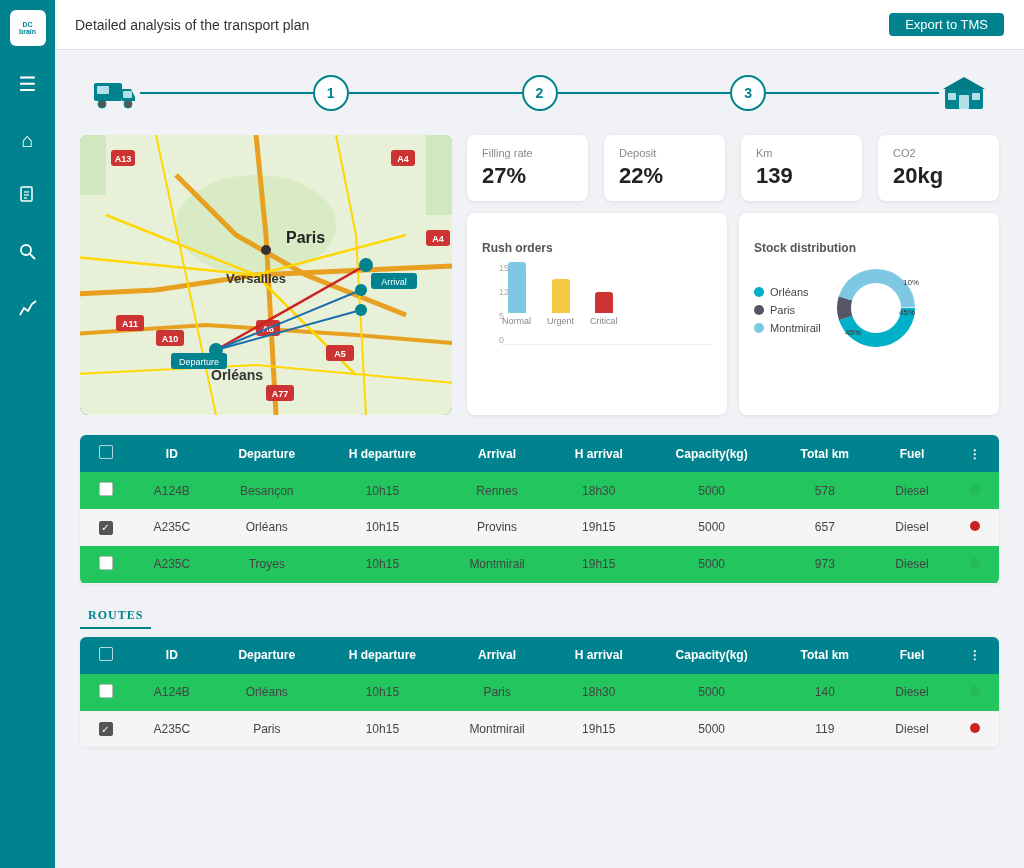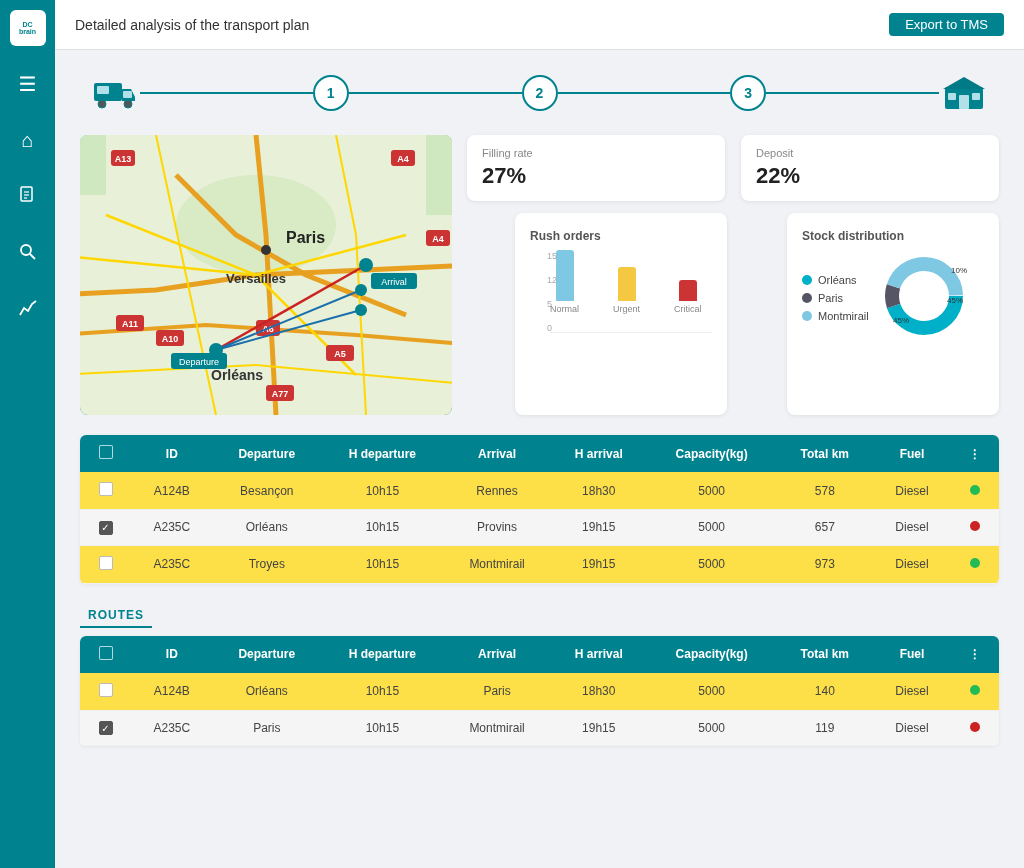--- a/index.html
+++ b/index.html
@@ -164,23 +164,22 @@
 
     .charts-row {
       display: flex;
       gap: 12px;
       flex: 1;
     }
     .chart-card {
       flex: 1;
       background: white;
       border-radius: 8px;
-      padding: 16px 15px;
+      padding: 28px 15px;
       box-shadow: 0 1px 4px rgba(0,0,0,0.08);
-      margin-left: 48px;
     }
     .chart-title {
       font-size: 12px;
       color: #555;
       font-weight: 600;
       margin-bottom: 8px;
     }
 
     
     .donut-area {
@@ -234,21 +233,21 @@
       color: white;
     }
     .data-table thead th {
       padding: 10px 12px;
       font-size: 12px;
       font-weight: 700;
       text-align: center;
     }
     .data-table tbody tr {
       border-bottom: 1px solid #f0f0f0;
-      background: #fde047;
+      background: #22c55e;
     }
     .data-table tbody tr.selected {
       background: #f5f5f5;
     }
     .data-table tbody td {
       padding: 10px 12px;
       font-size: 12px;
       color: #444;
       text-align: center;
     }
@@ -431,34 +430,42 @@
 
         <div class="kpi-row" id="kpi-row">
             <div class="kpi-card">
               <div class="kpi-label">Filling rate</div>
     <div class="kpi-value">27%</div>
             </div>
             <div class="kpi-card">
               <div class="kpi-label">Deposit</div>
     <div class="kpi-value">22%</div>
             </div>
+            <div class="kpi-card">
+              <div class="kpi-label">Km</div>
+    <div class="kpi-value">139</div>
+            </div>
+            <div class="kpi-card">
+              <div class="kpi-label">CO2</div>
+    <div class="kpi-value">20kg</div>
+            </div>
           </div>
 
         <div class="charts-row">
 
           <div class="chart-card">
             <div class="chart-title">Rush orders</div>
             <div style="position:relative; padding-left:20px; height:100px;">
               <div style="position:absolute;left:17px;top:0;bottom:18px;display:flex;flex-direction:column;justify-content:space-between;">
                 <span style="font-size:9px;color:#aaa;">15</span>
                 <span style="font-size:9px;color:#aaa;">12</span>
                 <span style="font-size:9px;color:#aaa;">5</span>
                 <span style="font-size:9px;color:#aaa;">0</span>
               </div>
-              <div style="display:flex;align-items:flex-end;gap:34px;height:82px;padding-bottom:18px;border-bottom:1px solid #eee;" id="bar-chart-bars">
+              <div style="display:flex;align-items:flex-end;gap:16px;height:82px;padding-bottom:18px;border-bottom:1px solid #eee;" id="bar-chart-bars">
                   <div style="display: flex; flex-direction: column; align-items: center;">
     <div style="width:18px;height:51.2px;background:#7ec8e3;border-radius:3px 3px 0 0;"></div>
     <div style="font-size:9px;color:#888;margin-top:3px;">Normal</div>
   </div>
                   <div style="display: flex; flex-direction: column; align-items: center;">
     <div style="width:18px;height:34.13333333333333px;background:#f5c842;border-radius:3px 3px 0 0;"></div>
     <div style="font-size:9px;color:#888;margin-top:3px;">Urgent</div>
   </div>
                   <div style="display: flex; flex-direction: column; align-items: center;">
     <div style="width:18px;height:21.333333333333332px;background:#cc3333;border-radius:3px 3px 0 0;"></div>
@@ -552,21 +559,21 @@
             <td>Montmirail</td>
             <td>19h15</td>
             <td>5000</td>
             <td>973</td>
             <td>Diesel</td>
             <td><span class="status-dot" style="background: rgb(34, 187, 85);"></span></td>
           </tr>
         </tbody>
       </table>
 
-    <div class="section-tabs" style="margin-top:14px;">
+    <div class="section-tabs" style="margin-top:14px;font-family:Liberation Serif, serif;">
       <span class="section-tab">ROUTES</span>
     </div>
     <table class="data-table" id="routes-table">
         <thead>
           <tr>
             <th><div class="th-checkbox"></div></th>
             <th>ID</th>
             <th>Departure</th>
             <th>H departure</th>
             <th>Arrival</th>

